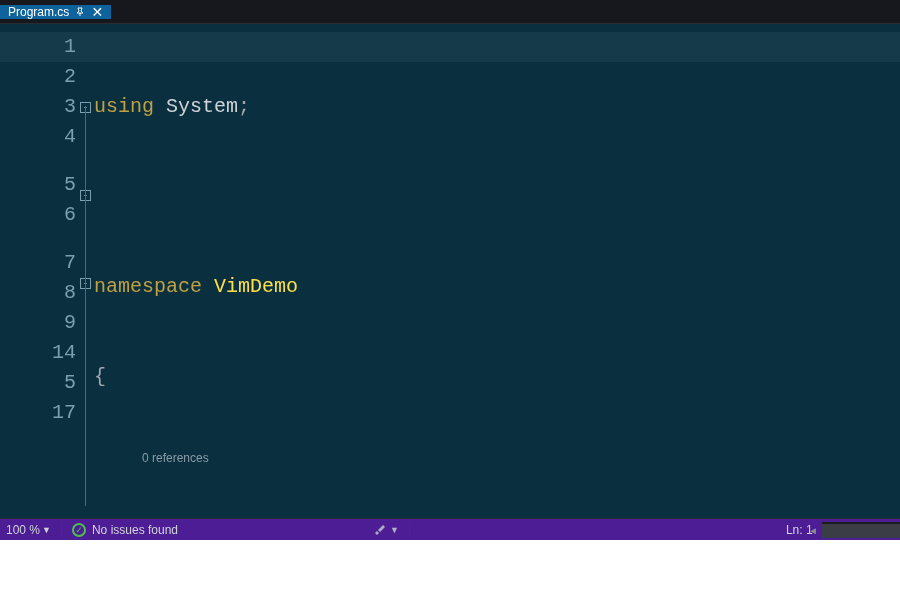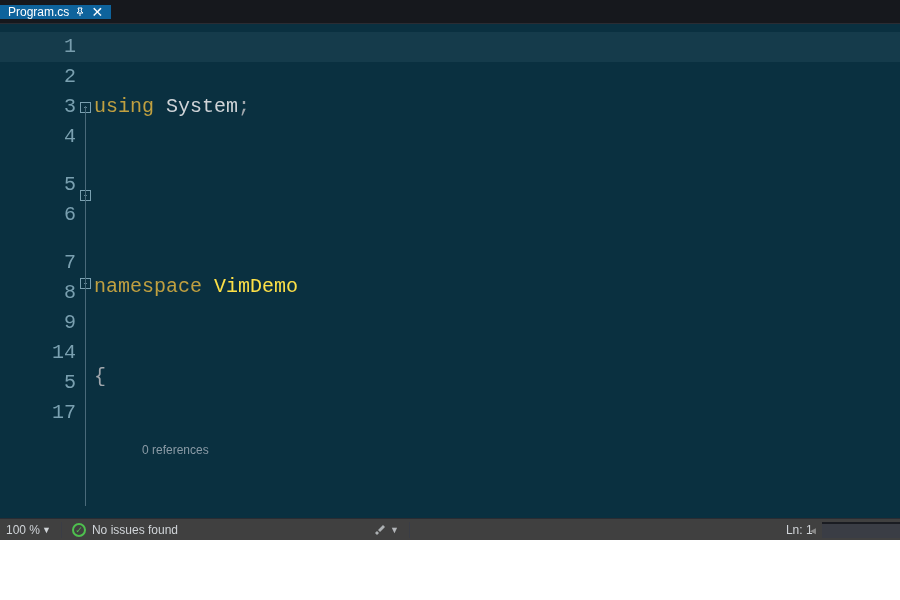--- a/index.html
+++ b/index.html
@@ -13,37 +13,37 @@
   .editor-area { position: relative; height: 494px; background: #0a3040; display: flex; }
   .gutter { width: 80px; text-align: right; padding-top: 8px; color: #7aa0b0; font-size: 20px; user-select:none; }
   .gutter-line { height: 30px; line-height: 30px; padding-right: 4px; }
   
   .fold-col { width: 14px; padding-top: 8px; position: relative; }
   .fold-box { width:11px; height:11px; border:1px solid #7aa0b0; color:#7aa0b0; font-size:10px; line-height:9px; text-align:center; margin-top:10px; cursor:pointer; background:#0a3040;}
   .fold-line-v { position:absolute; left:5px; width:1px; background:#4a6a7a; }
   
   .code { flex:1; padding-top:8px; font-size: 20px; line-height:30px; white-space: pre; position:relative; }
   .code-line { height:30px; }
-  .codelens { height:18px; margin-top:-18px; position:relative; top:0; }
+  .codelens { height:18px; margin-top:-18px; position:relative; top:8px; }
   .codelens span { font-size:12px; color:#8a9aa5; font-family:'Segoe UI',Arial,sans-serif; }
   
   .current-line-bg { position:absolute; left:0; right:0; top:8px; height:30px; background: rgba(110,140,160,0.12); pointer-events:none; }
   
   .kw { color: #c0a040; }
   .type { color: #d8a848; }
   .ns { color: #d0d4d8; }
   .ident { color: #fde047; }
   .brace { color: #a0a6ac; }
   .punct { color: #a0a6ac; }
   
   .hscroll-track { position:absolute; bottom:0; left:398px; right:20px; height:18px; background:#1a1c22; }
   .hscroll-thumb { position:absolute; left:0; top:2px; height:14px; width:340px; background:#3a3d45; }
   .hscroll-arrow { position:absolute; top:0; width:18px; height:18px; color:#888; font-size:10px; display:flex;align-items:center;justify-content:center; cursor:pointer;}
   
-  .status-bar { height: 22px; background: #404040; color: #d0d4d8; display:flex; align-items:center; font-family:'Segoe UI',Arial,sans-serif; font-size:12px; padding: 0 6px; gap:10px; border-top:1px solid #2a2c33;}
+  .status-bar { height: 22px; background: #4c1d95; color: #d0d4d8; display:flex; align-items:center; font-family:'Segoe UI',Arial,sans-serif; font-size:12px; padding: 0 6px; gap:10px; border-top:1px solid #2a2c33;}
   .status-left { display:flex; align-items:center; gap:10px; }
   .status-right { margin-left:auto; display:flex; align-items:center; gap:14px; }
   .zoom { display:flex; align-items:center; gap:2px; }
   .zoom-caret { font-size:9px; }
   .issues { display:flex; align-items:center; gap:6px; }
   .check-circle { width:14px; height:14px; border-radius:50%; border:2px solid #4ec04e; display:flex; align-items:center; justify-content:center; color:#4ec04e; font-size:9px; }
   .brush-wrap { display:flex; align-items:center; gap:3px; opacity:.8; margin-left:185px;}
   .divider { width:1px; height:16px; background:#3a3d45; }
   
   .bottom-gap { height:60px; background:#fff; }

